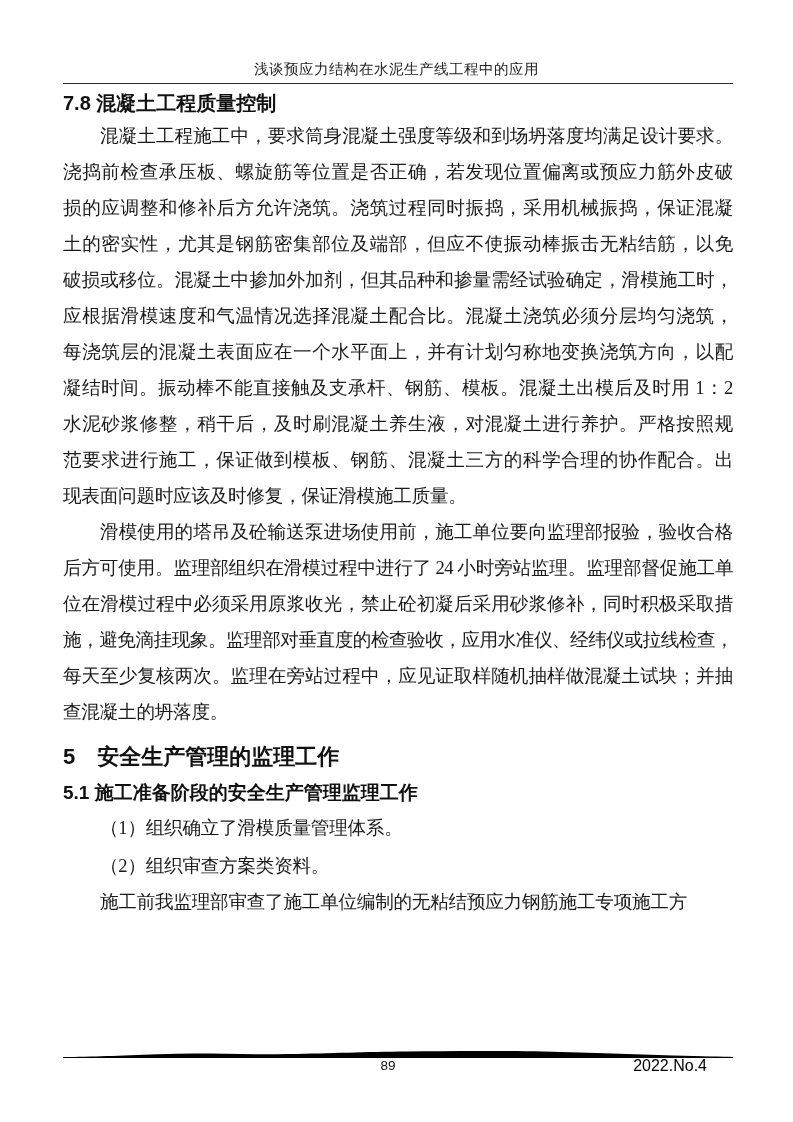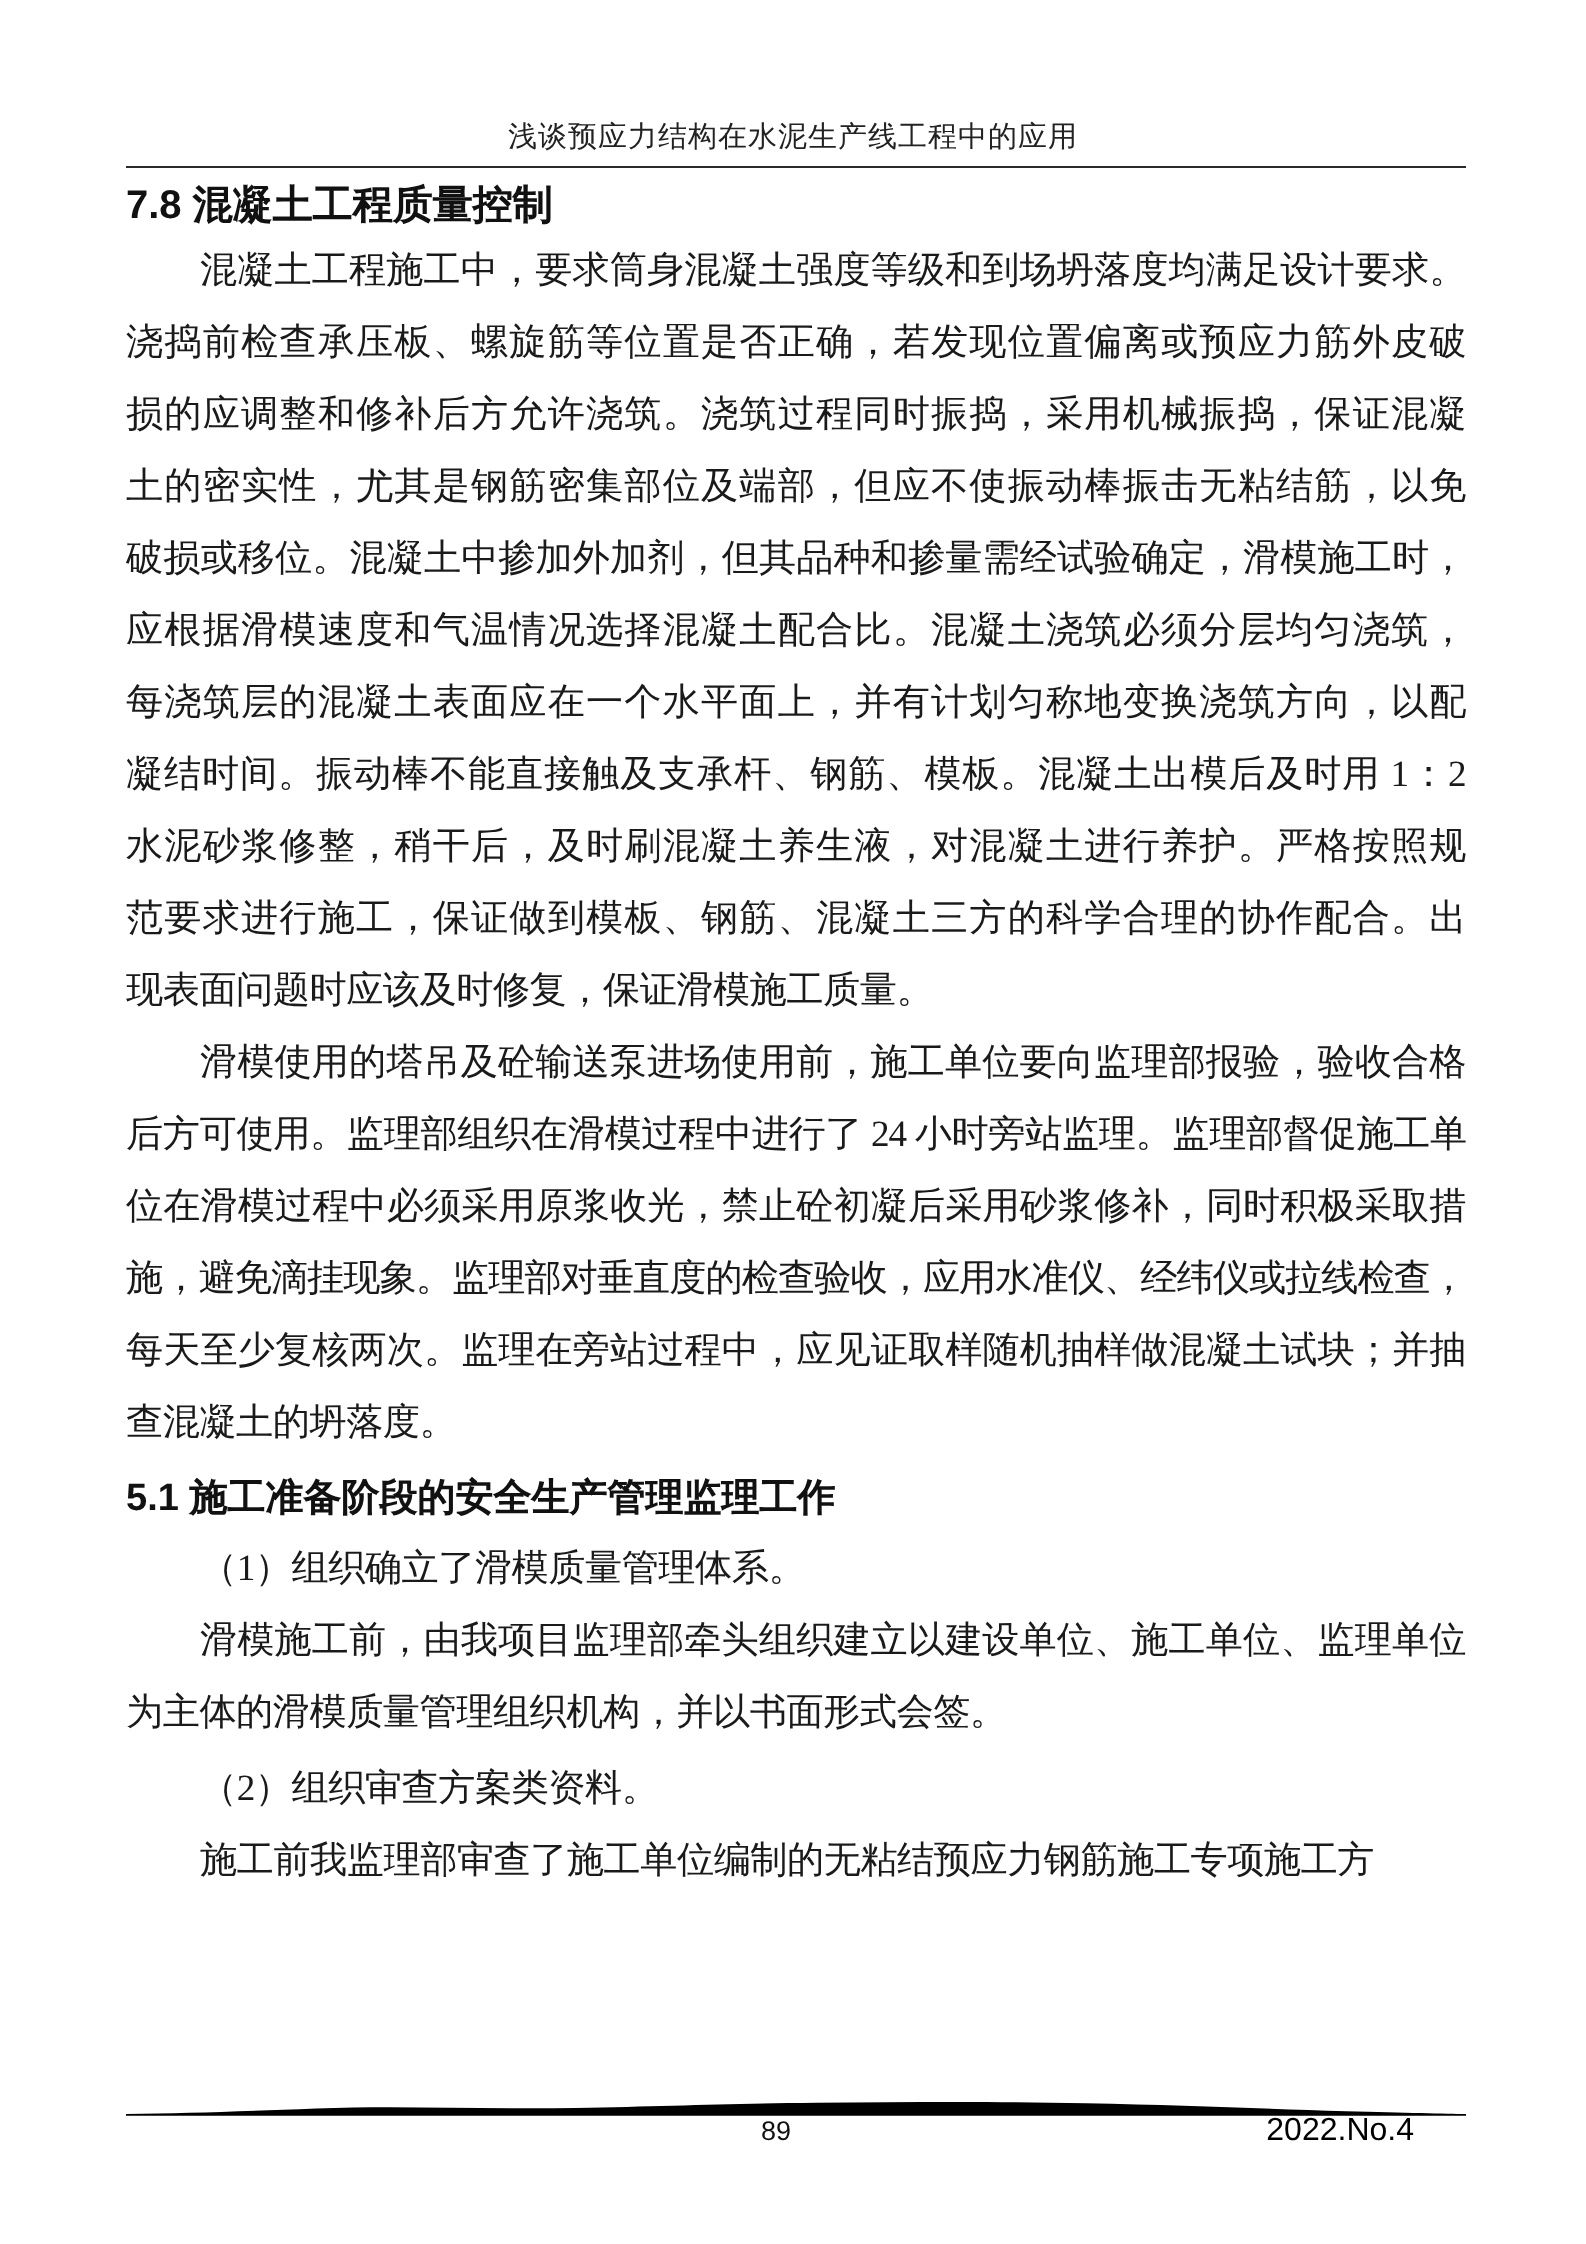--- a/index.html
+++ b/index.html
@@ -91,30 +91,27 @@
 
     <div class="para">
       <div class="line first">滑模使用的塔吊及砼输送泵进场使用前，施工单位要向监理部报验，验收合格</div>
       <div class="line tight">后方可使用。监理部组织在滑模过程中进行了 24 小时旁站监理。监理部督促施工单</div>
       <div class="line">位在滑模过程中必须采用原浆收光，禁止砼初凝后采用砂浆修补，同时积极采取措</div>
       <div class="line tight">施，避免滴挂现象。监理部对垂直度的检查验收，应用水准仪、经纬仪或拉线检查，</div>
       <div class="line">每天至少复核两次。监理在旁站过程中，应见证取样随机抽样做混凝土试块；并抽</div>
       <div class="line last">查混凝土的坍落度。</div>
     </div>
 
+    <h1 class="h-main">5　安全生产管理的监理工作</h1>
     <h2 class="h-sub2">5.1 施工准备阶段的安全生产管理监理工作</h2>
 
     <div class="para mt4">
       <div class="line first last">（1）组织确立了滑模质量管理体系。</div>
     </div>
 
-    <div class="para">
-      <div class="line first">滑模施工前，由我项目监理部牵头组织建立以建设单位、施工单位、监理单位</div>
-      <div class="line last">为主体的滑模质量管理组织机构，并以书面形式会签。</div>
-    </div>
 
     <div class="para mt2">
       <div class="line first last">（2）组织审查方案类资料。</div>
     </div>
 
     <div class="para">
       <div class="line first last">施工前我监理部审查了施工单位编制的无粘结预应力钢筋施工专项施工方</div>
     </div>
 
   </div>

